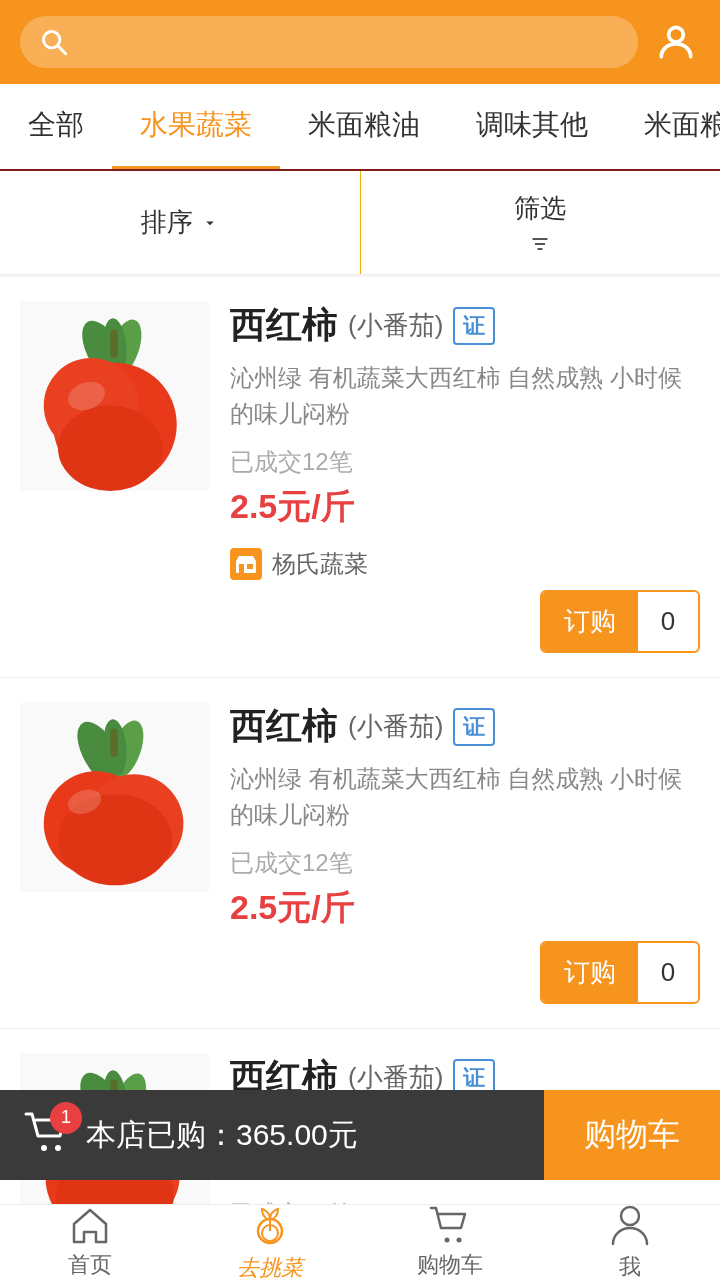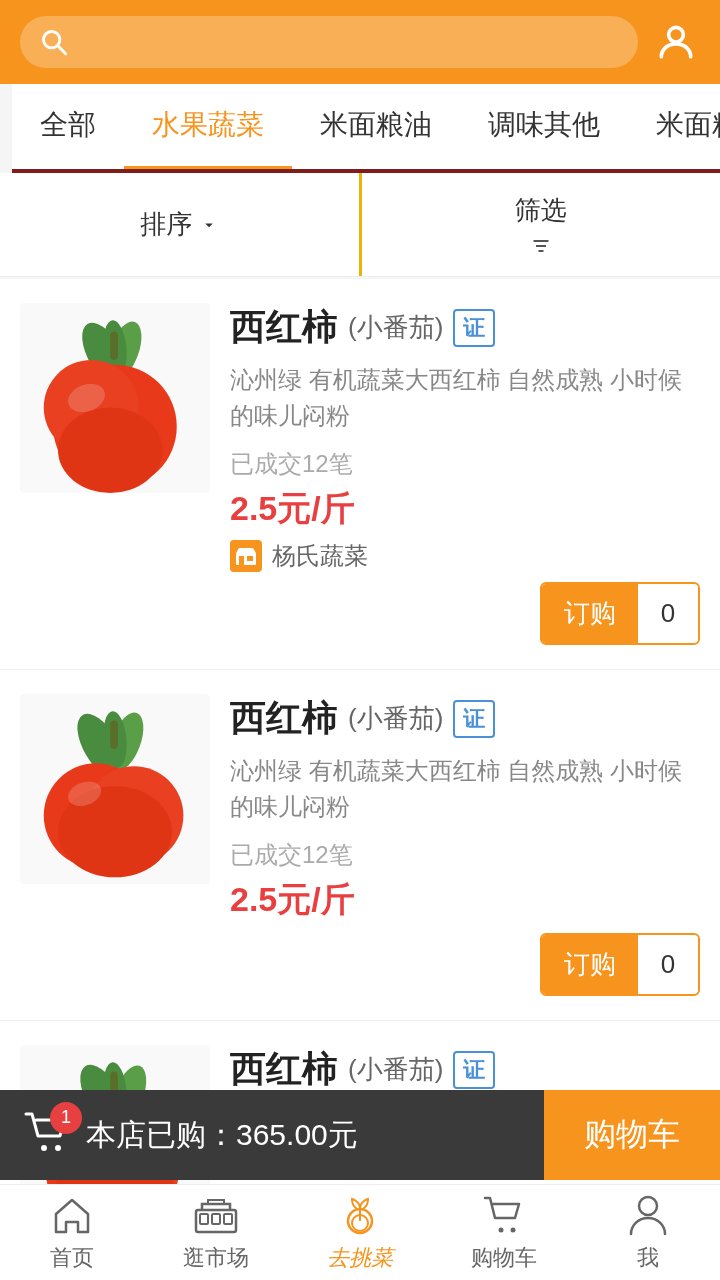--- a/index.html
+++ b/index.html
@@ -7,59 +7,59 @@
     body { font-family: -apple-system, "PingFang SC", "Microsoft YaHei", sans-serif; width: 720px; background: #f5f5f5; overflow-x: hidden; }
 
     
     .header { background: #f7941d; padding: 16px 20px; display: flex; align-items: center; gap: 14px; }
     .search-bar { flex: 1; background: rgba(255,255,255,0.25); border-radius: 30px; display: flex; align-items: center; padding: 12px 20px; gap: 12px; }
     .search-icon-svg { width: 28px; height: 28px; }
     .search-placeholder { color: #fff; font-size: 28px; opacity: 0.9; }
     .user-icon { width: 48px; height: 48px; display: flex; align-items: center; justify-content: center; }
 
     
-    .categories { background: #fff; display: flex; border-bottom: 4px solid #7f1d1d; overflow-x: auto; margin-left: 12px; }
+    .categories { background: #fff; display: flex; border-bottom: 2px solid #7f1d1d; overflow-x: auto; }
     .cat-item { padding: 22px 28px; font-size: 28px; color: #333; white-space: nowrap; flex-shrink: 0; cursor: pointer; }
     .cat-item.active { color: #f7941d; border-bottom: 3px solid #f7941d; font-weight: 500; }
 
     
     .filter-bar { background: #fff; display: flex; border-bottom: 1px solid #eee; margin-bottom: 2px; }
-    .filter-item { flex: 1; padding: 20px 10px; text-align: center; font-size: 26px; color: #333; display: flex; align-items: center; justify-content: center; gap: 8px; cursor: pointer; border-right: 3px solid #eab308; }
+    .filter-item { flex: 1; padding: 20px 10px; text-align: center; font-size: 26px; color: #333; display: flex; align-items: center; justify-content: center; gap: 8px; cursor: pointer; border-right: 1px solid #eab308; }
     .filter-item:last-child { border-right: none; flex-direction: column; }
 
     
     .product-list { background: #fff; }
     .product-card { display: flex; padding: 24px 20px; border-bottom: 1px solid #f0f0f0; background: #fff; position: relative; }
     .product-image { width: 190px; height: 190px; flex-shrink: 0; object-fit: cover; background: #f9f9f9; display: flex; align-items: center; justify-content: center; overflow: hidden; border-radius: 4px; }
     .product-image svg { width: 100%; height: 100%; }
     .product-info { flex: 1; padding-left: 20px; display: flex; flex-direction: column; }
     .product-title { font-size: 34px; font-weight: bold; color: #222; display: flex; align-items: center; gap: 10px; flex-wrap: wrap; }
     .product-title .main-name { font-size: 36px; font-weight: bold; }
     .product-title .sub-name { font-size: 26px; color: #666; font-weight: normal; }
     .cert-badge { border: 2px solid #4a90d9; color: #4a90d9; font-size: 22px; padding: 2px 8px; border-radius: 4px; flex-shrink: 0; }
     .product-desc { font-size: 24px; color: #888; margin-top: 10px; line-height: 1.5; }
     .product-sold { font-size: 24px; color: #aaa; margin-top: 14px; }
     .product-price { font-size: 34px; color: #e84040; font-weight: bold; margin-top: 6px; }
-    .product-shop { display: flex; align-items: center; gap: 10px; margin-top: 8px; font-size: 24px; color: #666; }
+    .product-shop { display: flex; align-items: center; gap: 10px; margin-top: 18px; font-size: 24px; color: #666; }
     .shop-icon { width: 32px; height: 32px; background: #f7941d; border-radius: 4px; display: flex; align-items: center; justify-content: center; flex-shrink: 0; }
     .buy-section { display: flex; align-items: flex-end; justify-content: flex-end; margin-top: auto; padding-top: 10px; }
     .buy-btn-group { display: flex; align-items: center; border: 2px solid #f7941d; border-radius: 6px; overflow: hidden; }
     .buy-btn { background: #f7941d; color: #fff; font-size: 26px; padding: 12px 22px; cursor: pointer; border: none; }
     .buy-count { background: #fff; font-size: 26px; padding: 12px 22px; color: #333; min-width: 60px; text-align: center; }
 
     
     .cart-bar { position: fixed; bottom: 100px; left: 0; width: 720px; height: 90px; display: flex; z-index: 100; }
     .cart-info { background: #3a3a3a; flex: 1; display: flex; align-items: center; padding: 0 24px; gap: 16px; color: #fff; font-size: 30px; }
     .cart-icon-wrap { position: relative; }
     .cart-badge { position: absolute; top: -10px; right: -12px; background: #e84040; color: #fff; font-size: 18px; border-radius: 50%; width: 32px; height: 32px; display: flex; align-items: center; justify-content: center; }
     .cart-total { font-size: 30px; color: #fff; }
     .cart-btn { background: #f7941d; color: #fff; font-size: 32px; padding: 0 40px; display: flex; align-items: center; justify-content: center; cursor: pointer; }
 
     
-    .bottom-nav { position: fixed; bottom: 0; left: 0; width: 720px; height: 96px; background: #fff; border-top: 1px solid #eee; display: flex; z-index: 100; }
+    .bottom-nav { position: fixed; bottom: 0; left: 0; width: 720px; height: 76px; background: #fff; border-top: 1px solid #eee; display: flex; z-index: 100; }
     .nav-item { flex: 1; display: flex; flex-direction: column; align-items: center; justify-content: center; gap: 6px; cursor: pointer; }
     .nav-label { font-size: 22px; color: #666; }
     .nav-label.active { color: #f7941d; font-style: italic; }
     .nav-icon { width: 44px; height: 44px; display: flex; align-items: center; justify-content: center; }
   </style>
 </head>
 <body>
 
 <div class="header">
   <div class="search-bar">
@@ -234,33 +234,20 @@
 
   <div class="nav-item">
     <div class="nav-icon">
       <svg width="40" height="38" viewBox="0 0 40 38" fill="none">
         <path d="M4 18L20 4l16 14v18H26v-10h-12v10H4z" stroke="#666" stroke-width="2.5" fill="none" stroke-linejoin="round"></path>
       </svg>
     </div>
     <span class="nav-label">首页</span>
   </div>
 
-  <div class="nav-item">
-    <div class="nav-icon">
-      <svg width="44" height="38" viewBox="0 0 44 38" fill="none">
-        <rect x="2" y="14" width="40" height="22" rx="2" stroke="#666" stroke-width="2.5" fill="none"></rect>
-        <rect x="6" y="18" width="8" height="10" rx="1" stroke="#666" stroke-width="2" fill="none"></rect>
-        <rect x="18" y="18" width="8" height="10" rx="1" stroke="#666" stroke-width="2" fill="none"></rect>
-        <rect x="30" y="18" width="8" height="10" rx="1" stroke="#666" stroke-width="2" fill="none"></rect>
-        <path d="M8 14V8h28v6" stroke="#666" stroke-width="2.5" fill="none"></path>
-        <path d="M14 8V4h16v4" stroke="#666" stroke-width="2" fill="none"></path>
-      </svg>
-    </div>
-    <span class="nav-label">逛市场</span>
-  </div>
 
   <div class="nav-item">
     <div class="nav-icon">
       <svg width="44" height="44" viewBox="0 0 44 44" fill="none">
         <circle cx="22" cy="28" r="12" stroke="#f7941d" stroke-width="2.5" fill="none"></circle>
         <path d="M22 16c0-8 8-10 8-10s0 6-4 9" stroke="#f7941d" stroke-width="2" fill="none" stroke-linecap="round"></path>
         <path d="M22 16c0-8-8-10-8-10s0 6 4 9" stroke="#f7941d" stroke-width="2" fill="none" stroke-linecap="round"></path>
         <line x1="22" y1="16" x2="22" y2="28" stroke="#f7941d" stroke-width="2"></line>
         <ellipse cx="22" cy="30" rx="8" ry="8" stroke="#f7941d" stroke-width="2" fill="none"></ellipse>
       </svg>

